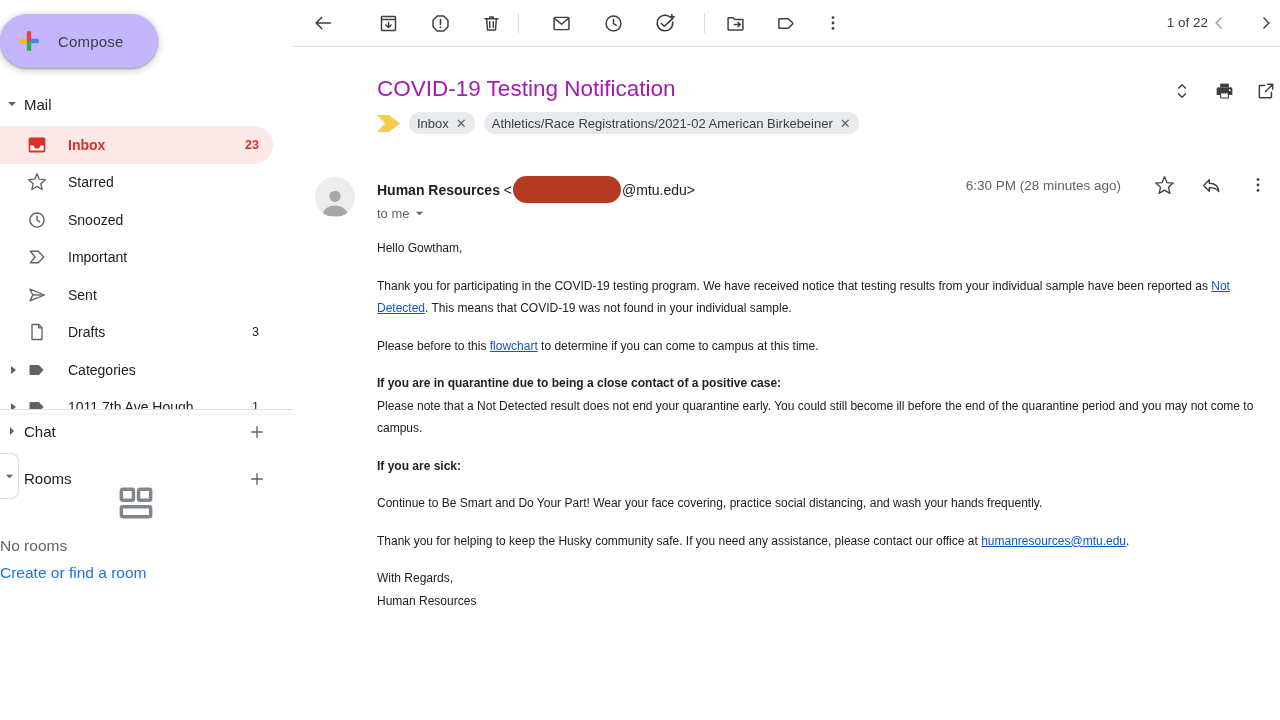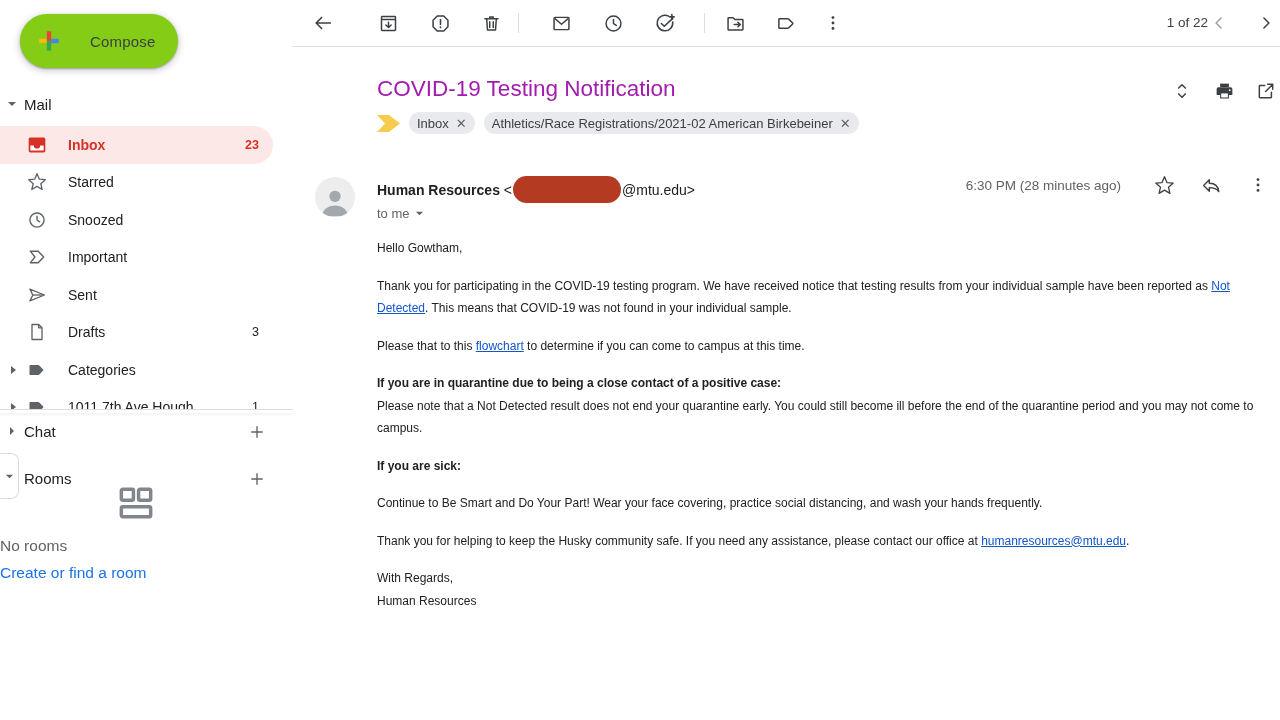--- a/index.html
+++ b/index.html
@@ -6,23 +6,23 @@
   html,body { margin:0; padding:0; }
   body {
     width:1280px; height:720px; background:#fff; overflow:hidden; position:relative;
     font-family:"Liberation Sans", sans-serif; color:#202124;
   }
   svg { display:block; }
 
   
   .sidebar { position:absolute; left:0; top:0; width:292px; height:720px; background:#fff; }
   .compose-btn {
-    position:absolute; left:20px; top:14px; width:158px; height:54px; border-radius:27px;
-    background:#84cc16; box-shadow:0 1px 2px rgba(0,0,0,.3), 0 2px 6px 2px rgba(0,0,0,.15);
-    display:flex; align-items:center; gap:28px; padding-left:16px; cursor:pointer;
+    position:absolute; left:0; top:14px; width:158px; height:54px; border-radius:27px;
+    background:#c4b5fd; box-shadow:0 1px 2px rgba(0,0,0,.3), 0 2px 6px 2px rgba(0,0,0,.15);
+    display:flex; align-items:center; gap:16px; padding-left:16px; cursor:pointer;
   }
   .compose-label { font-size:15px; font-weight:500; color:#3c4043; letter-spacing:.2px; }
 
   .section-header { position:absolute; left:0; width:292px; height:24px; display:flex; align-items:center; cursor:pointer; }
   .section-header .caret { width:24px; display:flex; justify-content:center; }
   .section-label { font-size:15px; color:#202124; }
   .section-plus { position:absolute; right:24px; top:2px; width:22px; height:22px; display:flex; align-items:center; justify-content:center; cursor:pointer; }
 
   .mail-list { position:absolute; left:0; top:126px; width:292px; height:283px; overflow:hidden; }
   .mail-item {
@@ -426,21 +426,21 @@
           <circle cx="12" cy="5.5" r="1.7"></circle>
           <circle cx="12" cy="12" r="1.7"></circle>
           <circle cx="12" cy="18.5" r="1.7"></circle>
         </svg>
     </span>
   </div>
 
   <div class="email-body">
       <p><span>Hello Gowtham,</span></p>
       <p><span>Thank you for participating in the COVID-19 testing program. We have received notice that testing results from your individual sample have been reported as </span><a class="body-link" href="#">Not Detected</a><span>. This means that COVID-19 was not found in your individual sample.</span></p>
-      <p><span>Please that to this </span><a class="body-link" href="#">flowchart</a><span> to determine if you can come to campus at this time.</span></p>
+      <p><span>Please before to this </span><a class="body-link" href="#">flowchart</a><span> to determine if you can come to campus at this time.</span></p>
       <p><span class="b">If you are in quarantine due to being a close contact of a positive case:</span><br><span>Please note that a Not Detected result does not end your quarantine early. You could still become ill before the end of the quarantine period and you may not come to campus.</span></p>
       <p><span class="b">If you are sick:</span><br></p>
       <p><span>Continue to Be Smart and Do Your Part! Wear your face covering, practice social distancing, and wash your hands frequently.</span></p>
       <p><span>Thank you for helping to keep the Husky community safe. If you need any assistance, please contact our office at </span><a class="body-link" href="#">humanresources@mtu.edu</a><span>.</span></p>
       <p><span>With Regards,</span><br><span>Human Resources</span></p>
     </div>
 
 </main>
 
 </body></html>

